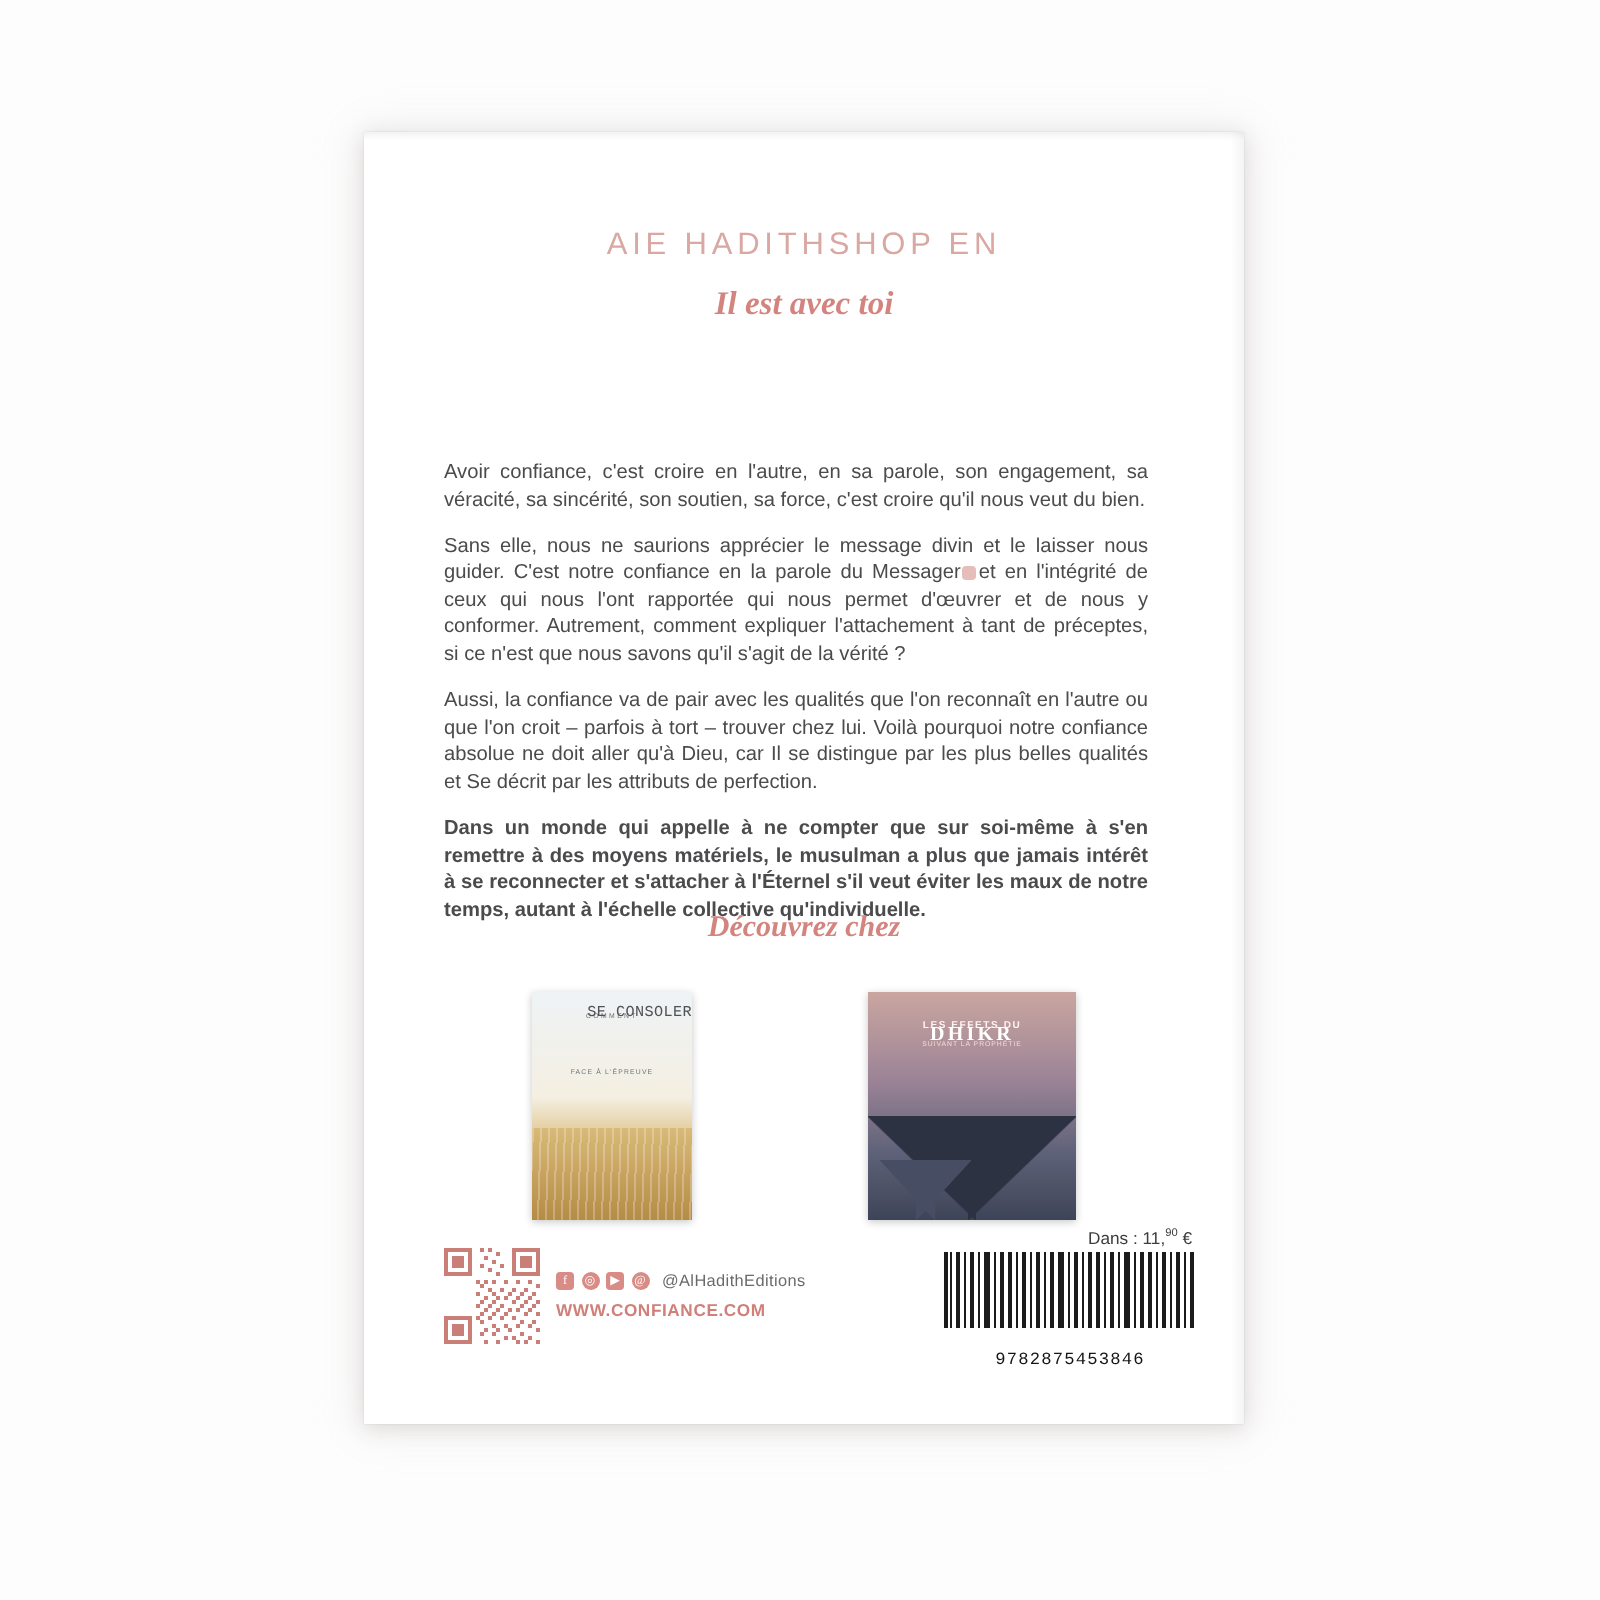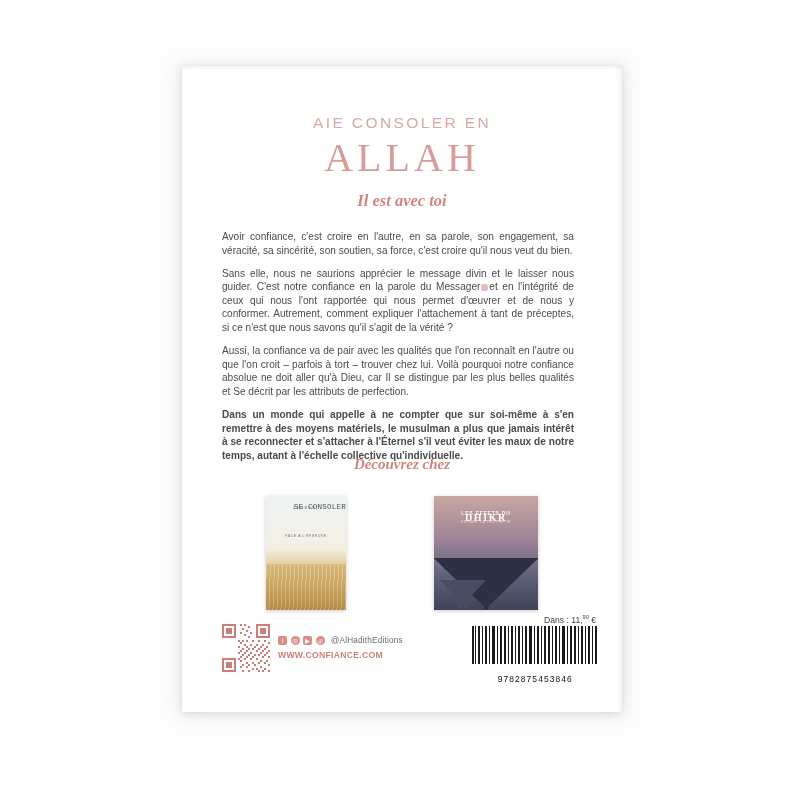--- a/index.html
+++ b/index.html
@@ -308,22 +308,21 @@
 
 <div id="stage">
 
   <div class="book-shadow"></div>
 
   <div class="book">
     <div class="top-edge"></div>
     <div class="spine-edge"></div>
 
     <div class="title-wrap">
-      <div class="title-line1">AIE CONSOLER EN</div>
-      <div class="title-line2">ALLAH</div>
+      <div class="title-line1">AIE HADITHSHOP EN</div>
       <div class="title-sub">Il est avec toi</div>
     </div>
 
     <div class="copy">
       <p>Avoir confiance, c'est croire en l'autre, en sa parole, son engagement, sa véracité, sa sincérité, son soutien, sa force, c'est croire qu'il nous veut du bien.</p>
       <p><span>Sans elle, nous ne saurions apprécier le message divin et le laisser nous guider. C'est notre confiance en la parole du Messager</span><span class="badge"></span><span>et en l'intégrité de ceux qui nous l'ont rapportée qui nous permet d'œuvrer et de nous y conformer. Autrement, comment expliquer l'attachement à tant de préceptes, si ce n'est que nous savons qu'il s'agit de la vérité ?</span></p>
       <p>Aussi, la confiance va de pair avec les qualités que l'on reconnaît en l'autre ou que l'on croit – parfois à tort – trouver chez lui. Voilà pourquoi notre confiance absolue ne doit aller qu'à Dieu, car Il se distingue par les plus belles qualités et Se décrit par les attributs de perfection.</p>
       <p>Dans un monde qui appelle à ne compter que sur soi-même à s'en remettre à des moyens matériels, le musulman a plus que jamais intérêt à se reconnecter et s'attacher à l'Éternel s'il veut éviter les maux de notre temps, autant à l'échelle collective qu'individuelle.</p>
     </div>
 

